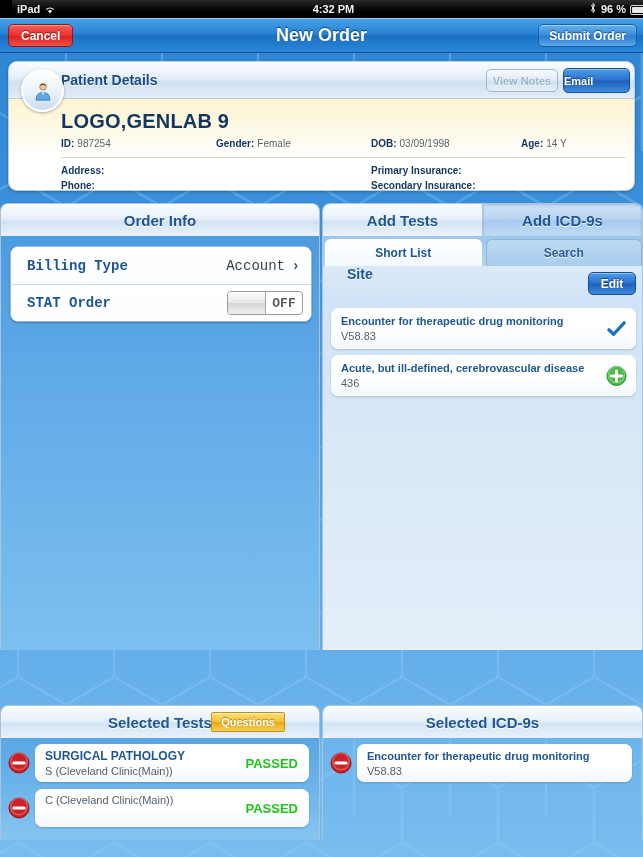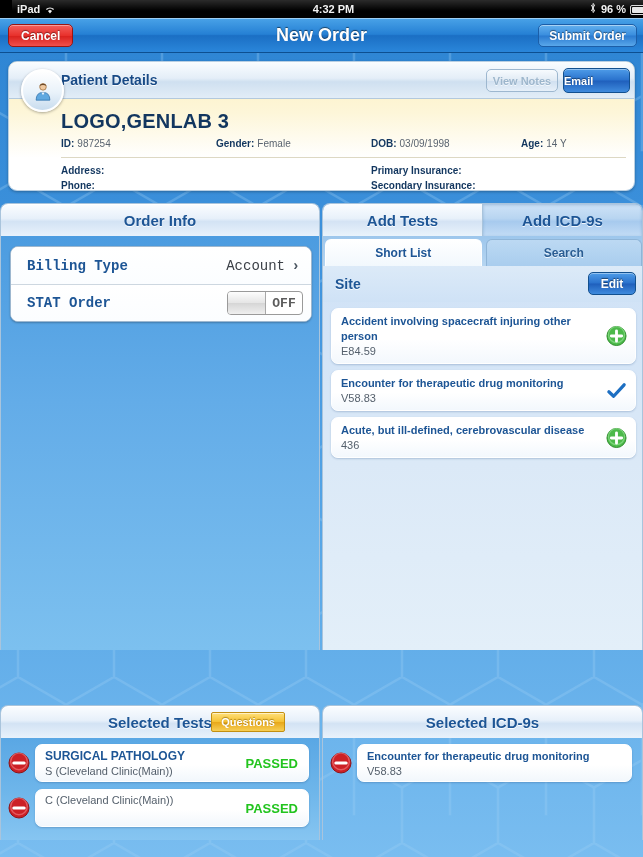--- a/index.html
+++ b/index.html
@@ -229,21 +229,21 @@
     background: linear-gradient(to bottom, #bcd9f3 0%, #a9cdee 100%);
     border: 1px solid #8fb5d8; border-bottom: none;
   }
   .subtab.active {
     background: linear-gradient(to bottom, #ffffff 0%, #f2f8fd 100%);
     color: #1d5595; border-color: #ffffff;
   }
   .site-bar {
     position: absolute; left: 0; top: 30px; width: 321px; height: 36px;
     background: linear-gradient(to bottom, #dceaf8 0%, #cfe2f6 100%);
-    display: flex; align-items: center; padding: 0 12px;
+    display: flex; padding: 0 24px;
   }
   .site-label {
     font-size: 14px; font-weight: bold; color: #1d5595;
     text-shadow: 0 1px 0 rgba(255,255,255,.8);
   }
   .btn-edit {
     position: absolute; right: 8px; top: 6px; width: 48px; height: 23px;
     line-height: 22px; text-align: center; border-radius: 5px;
     font-size: 12px; font-weight: bold; color: #fff;
     text-shadow: 0 -1px 1px rgba(0,0,0,.5);
@@ -369,21 +369,21 @@
         <div class="pc-btn-email">Email</div>
       </div>
       <div class="avatar">
         <svg viewBox="0 0 24 24" width="22" height="22">
           <circle cx="12" cy="7.5" r="3.6" fill="#f0c9a0" stroke="#9a6b3a" stroke-width="0.8"></circle>
           <path d="M8.4 5.6 Q12 2.4 15.6 5.6 L15.6 6.4 Q12 4.6 8.4 6.4 Z" fill="#6b4a2a"></path>
           <path d="M4.5 22 Q4.5 13.5 12 13.5 Q19.5 13.5 19.5 22 Z" fill="#5fa8e0" stroke="#2b6ea8" stroke-width="0.8"></path>
           <path d="M10.3 13.7 L12 16.5 L13.7 13.7" fill="#eef6fd"></path>
         </svg>
       </div>
-      <div class="pc-name">LOGO,GENLAB 3</div>
+      <div class="pc-name">LOGO,GENLAB 9</div>
 
       <div class="pc-row1">
         <div class="fld" style="left:0">
           <b>ID:</b><span>987254</span>
         </div>
         <div class="fld" style="left:155px">
           <b>Gender:</b><span>Female</span>
         </div>
         <div class="fld" style="left:310px">
           <b>DOB:</b><span>03/09/1998</span>
@@ -445,31 +445,20 @@
           <div class="subtab active">Short List</div>
           <div class="subtab">Search</div>
         </div>
         <div class="site-bar">
           <span class="site-label">Site</span>
           <span class="btn-edit">Edit</span>
         </div>
 
         <div class="icd-list">
 
-          <div class="icd-item">
-            <div class="icd-desc">Accident involving spacecraft injuring other person</div>
-            <div class="icd-code">E84.59</div>
-            <span class="plus-icon">
-              <svg viewBox="0 0 22 22" width="21" height="21">
-                <circle cx="11" cy="11" r="10" fill="#4cb94a" stroke="#2f8c2d" stroke-width="1"></circle>
-                <circle cx="11" cy="9.5" r="8.4" fill="none" stroke="#8fe08d" stroke-width="1.4" opacity=".7"></circle>
-                <path d="M11 5.6 L11 16.4 M5.6 11 L16.4 11" stroke="#ffffff" stroke-width="3" stroke-linecap="round"></path>
-              </svg>
-            </span>
-          </div>
 
           <div class="icd-item">
             <div class="icd-desc">Encounter for therapeutic drug monitoring</div>
             <div class="icd-code">V58.83</div>
             <span class="check-icon">
               <svg viewBox="0 0 22 22" width="21" height="21">
                 <path d="M3 11.8 L8 16.5 L19 4.5" fill="none" stroke="#1d6fc2" stroke-width="3.4" stroke-linecap="round" stroke-linejoin="round"></path>
               </svg>
             </span>
           </div>

